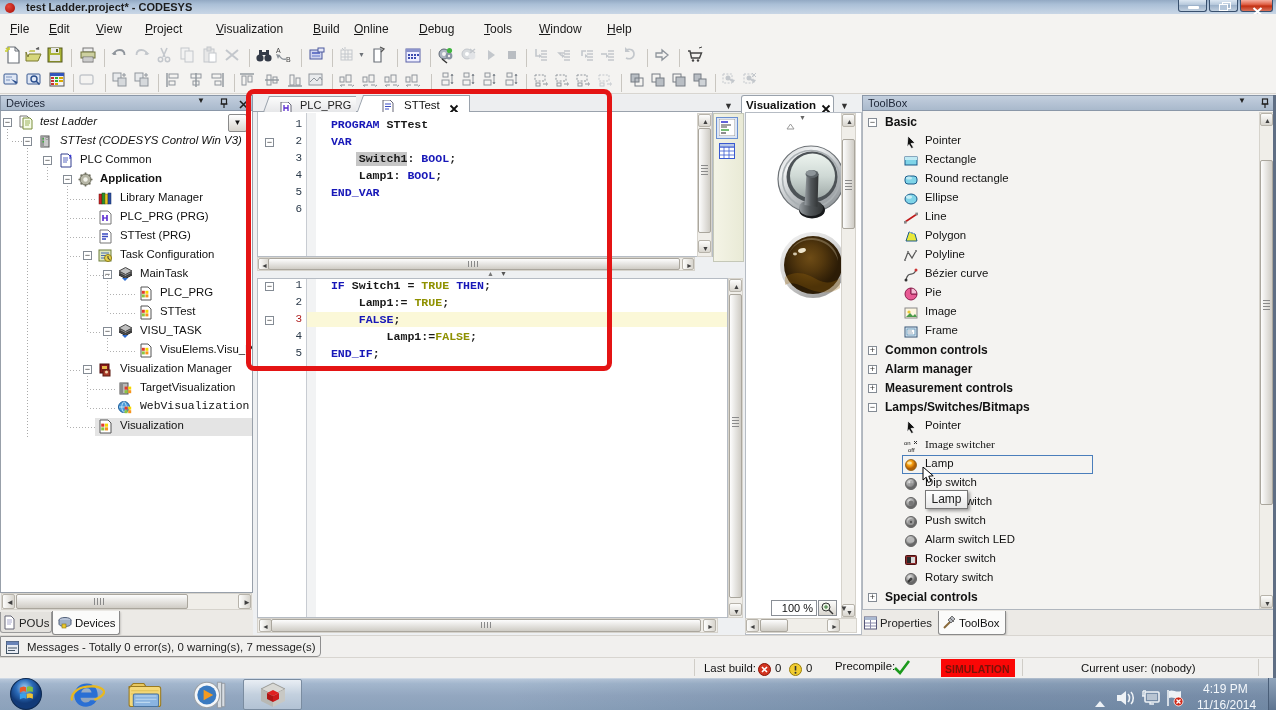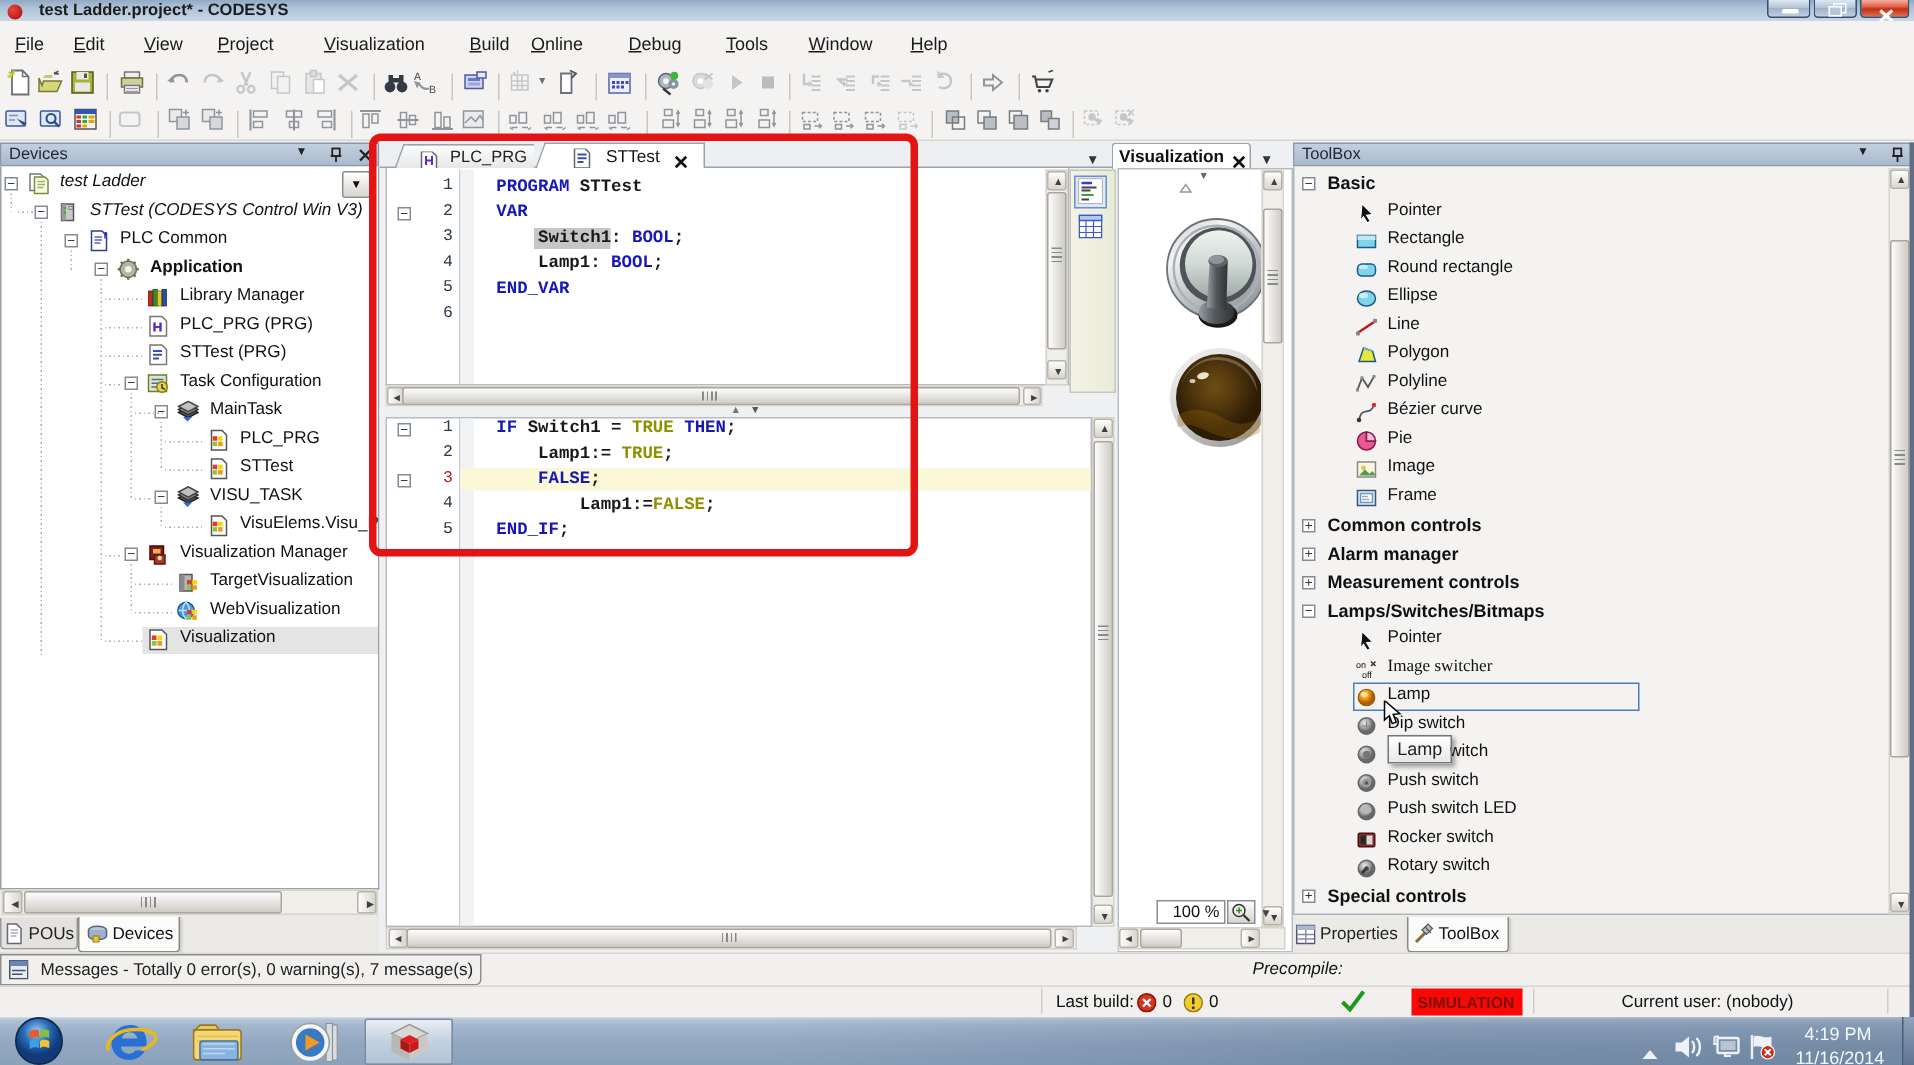--- a/index.html
+++ b/index.html
@@ -543,21 +543,21 @@
 <div class="abs" style="left:118px;top:400px;width:15px;height:15px;"><svg width="15" height="15" viewBox="0 0 15 15">
       <circle cx="6" cy="7" r="5.5" fill="#4a9ad8" stroke="#1a5a98"></circle>
       <path d="M1 7h10M6 1.5c-3 3-3 8 0 11M6 1.5c3 3 3 8 0 11" stroke="#bde0f8" fill="none"></path>
       <g transform="translate(6,6) scale(0.6)">
         <rect x="1" y="1" width="5" height="5" fill="#e03a2a"></rect>
         <rect x="7" y="1" width="5" height="5" fill="#f7d800"></rect>
         <rect x="1" y="7" width="5" height="5" fill="#8cc63f"></rect>
         <rect x="7" y="7" width="5" height="5" fill="#f7941d"></rect>
       </g>
     </svg></div>
-<div class="abs trow" style="left:140px;top:400px;">WebVisualization</div>
+<div class="abs trow" style="left:140px;top:400px;font-family:Liberation Mono, monospace;">WebVisualization</div>
 <div class="abs" style="left:95px;top:418px;width:157px;height:18px;background:#e4e4e4;"></div>
 <div class="abs" style="left:98px;top:419px;width:15px;height:15px;"><svg width="15" height="15" viewBox="0 0 15 15">
       <path d="M2 1h8l3 3v10H2z" fill="#fff" stroke="#555"></path>
       <g transform="translate(2.6,4) scale(0.62)">
         <rect x="1" y="1" width="5" height="5" fill="#e03a2a"></rect>
         <rect x="7" y="1" width="5" height="5" fill="#f7d800"></rect>
         <rect x="1" y="7" width="5" height="5" fill="#8cc63f"></rect>
         <rect x="7" y="7" width="5" height="5" fill="#f7941d"></rect>
       </g>
     </svg></div>
@@ -897,21 +897,21 @@
 <div class="abs" style="left:904px;top:515px;width:14px;height:14px;"><svg width="14" height="14" viewBox="0 0 14 14">
       <circle cx="7" cy="7" r="5.5" fill="url(#graysph)" stroke="#666"></circle>
       <circle cx="7" cy="7" r="3" fill="#999"></circle>
       <circle cx="7" cy="7" r="1.2" fill="#555"></circle>
     </svg></div>
 <div class="abs tbxrow" style="left:925px;top:514px;">Push switch</div>
 <div class="abs" style="left:904px;top:534px;width:14px;height:14px;"><svg width="14" height="14" viewBox="0 0 14 14">
       <circle cx="7" cy="7" r="5.5" fill="url(#graysph)" stroke="#666"></circle>
       <ellipse cx="7" cy="6" rx="3.4" ry="2.6" fill="#b8b8b8"></ellipse>
     </svg></div>
-<div class="abs tbxrow" style="left:925px;top:533px;">Push switch LED</div>
+<div class="abs tbxrow" style="left:925px;top:533px;">Alarm switch LED</div>
 <div class="abs" style="left:904px;top:553px;width:14px;height:14px;"><svg width="14" height="14" viewBox="0 0 14 14">
       <rect x="1.5" y="2.5" width="11" height="9" rx="1" fill="#8a2a2a" stroke="#4a1010"></rect>
       <rect x="3" y="4" width="4" height="6" fill="#2a2a2a"></rect>
       <rect x="7" y="4" width="4" height="6" fill="#d8d8d8"></rect>
     </svg></div>
 <div class="abs tbxrow" style="left:925px;top:552px;">Rocker switch</div>
 <div class="abs" style="left:904px;top:572px;width:14px;height:14px;"><svg width="14" height="14" viewBox="0 0 14 14">
       <circle cx="7" cy="7" r="5.5" fill="url(#graysph)" stroke="#666"></circle>
       <path d="M7 7L4 10" stroke="#333" stroke-width="2"></path>
       <circle cx="7" cy="7" r="1.5" fill="#444"></circle>
@@ -960,21 +960,21 @@
       <circle cx="6.5" cy="6.5" r="6" fill="#d23520" stroke="#8a1205"></circle>
       <path d="M4 4l5 5M9 4l-5 5" stroke="#fff" stroke-width="1.6"></path>
     </svg></div>
 <div class="abs" style="left:775px;top:662px;font-size:11.4px;color:#111;">0</div>
 <div class="abs" style="left:789px;top:662px;width:13px;height:13px;"><svg width="13" height="13" viewBox="0 0 13 13">
       <circle cx="6.5" cy="6.5" r="6" fill="#f2cd30" stroke="#9a7d08"></circle>
       <path d="M6.5 3v4.5" stroke="#333" stroke-width="1.6"></path>
       <circle cx="6.5" cy="9.8" r="1" fill="#333"></circle>
     </svg></div>
 <div class="abs" style="left:806px;top:662px;font-size:11.4px;color:#111;">0</div>
-<div class="abs" style="left:835px;top:640px;font-size:11.4px;color:#111;font-style:italic;">Precompile: </div>
+<div class="abs" style="left:835px;top:660px;font-size:11.4px;color:#111;">Precompile: </div>
 <div class="abs" style="left:893px;top:659px;width:18px;height:17px;"><svg width="18" height="17" viewBox="0 0 18 17">
       <path d="M2 9l5 5L16 2" fill="none" stroke="#1c9a1c" stroke-width="2.6"></path>
     </svg></div>
 <div class="abs" style="left:941px;top:659px;width:74px;height:18px;background:#fb0706;"></div>
 <div class="abs" style="left:945px;top:663px;font-size:10.5px;font-weight:700;color:#7a1208;">SIMULATION</div>
 <div class="abs" style="left:1081px;top:662px;font-size:11.4px;color:#111;">Current user: (nobody)</div>
 <div class="abs" style="left:0;top:678px;width:1276px;height:32px;background:linear-gradient(180deg,#b5c5d9 0%,#98aec7 18%,#879db9 55%,#7e97b3 100%);">
 <div class="abs" style="left:0;top:0;width:1276px;height:1px;background:#c8d4e2;"></div>
 <div class="abs" style="left:0;top:0;width:1276px;height:32px;background:linear-gradient(90deg,rgba(255,255,255,0.10) 0%,rgba(255,255,255,0.10) 40%,rgba(60,80,105,0.18) 75%,rgba(60,80,105,0.22) 100%);"></div>
 </div>

